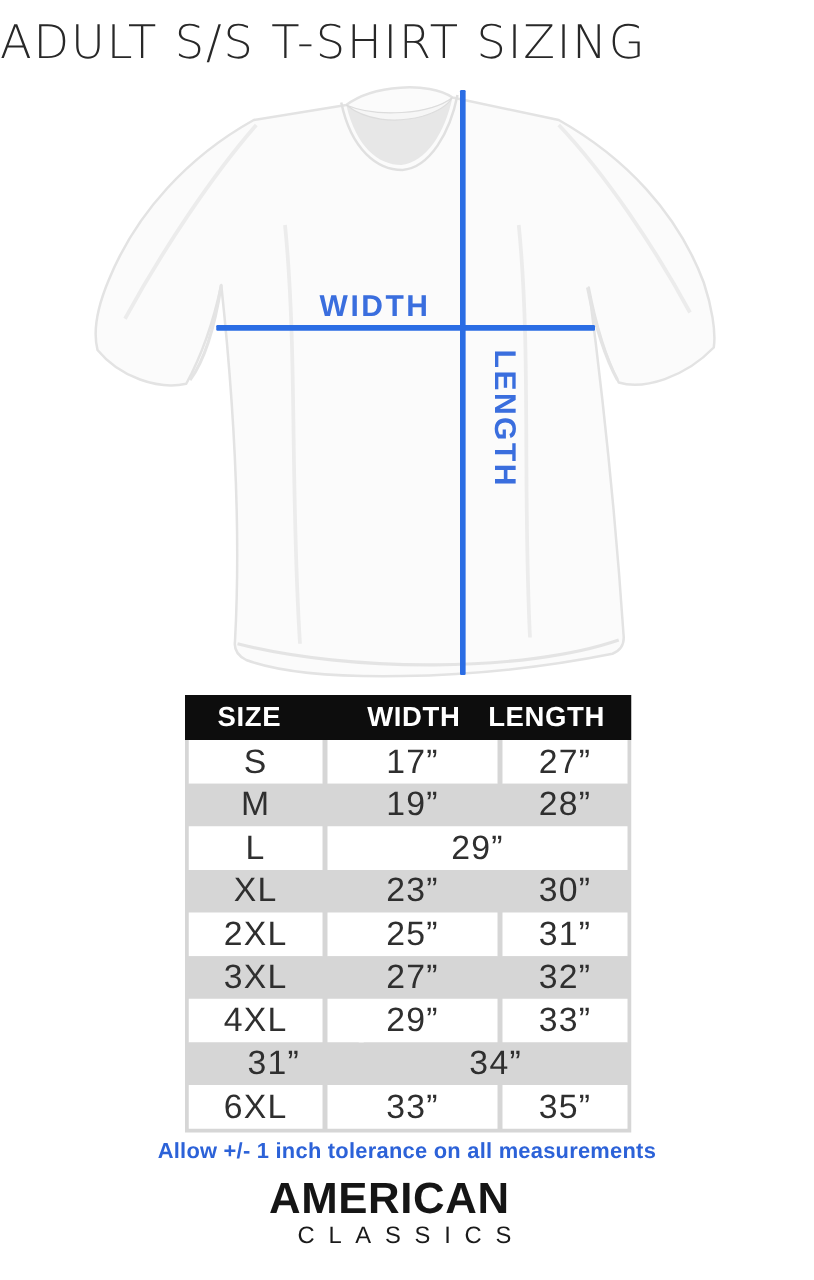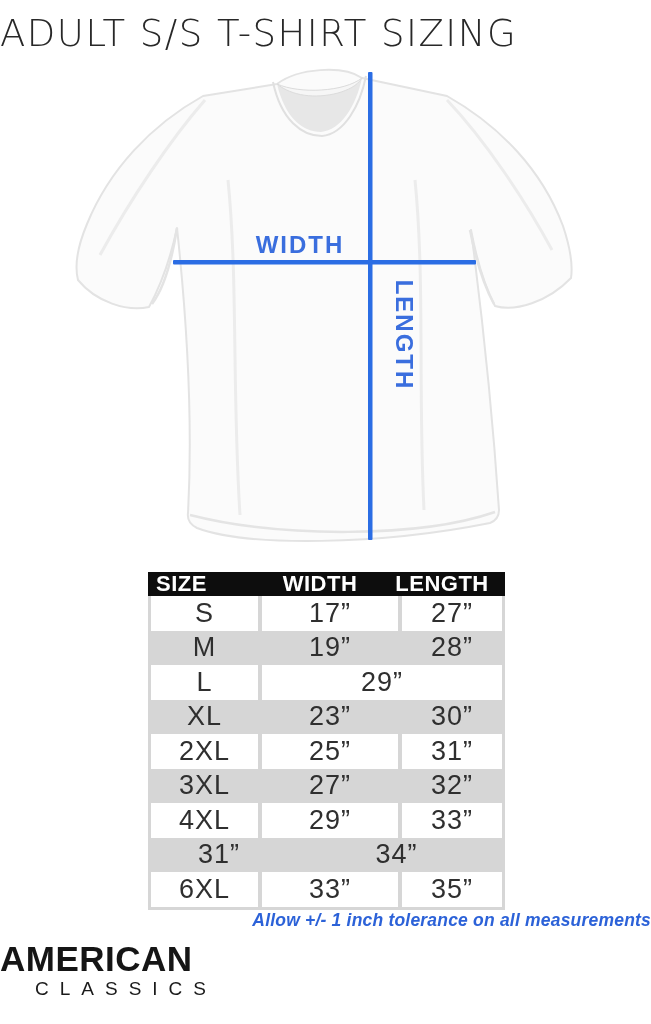--- a/index.html
+++ b/index.html
@@ -14,22 +14,22 @@
     text-align:left; font-size:37px; font-weight:300;
     letter-spacing:1.5px; color:#282828;
     font-family:"DejaVu Sans","Liberation Sans",sans-serif;
   }
   
   .figure { position:absolute; top:60px; left:0; width:651px; height:490px; }
   
   .size-table { position:absolute; top:556px; left:148px; width:357px; }
   .thead {
     display:flex; gap:4px; align-items:center; box-sizing:border-box;
-    height:24px; padding:0 3px; background:#0d0d0d;
-    color:#ffffff; font-weight:bold; font-size:22px; letter-spacing:0.5px;margin-top:16px;
+    height:36px; padding:0 21px; background:#0d0d0d;
+    color:#ffffff; font-weight:bold; font-size:22px; letter-spacing:0.5px;
   }
   .h0 { width:107px; text-align:left; padding-left:5px; box-sizing:border-box; }
   .h1 { width:116px; text-align:center; }
   .h2 { flex:1; text-align:center; }
   .tbody {
     background:#d6d6d6; padding:0 3px 3px 3px;
     display:flex; flex-direction:column;
   }
   .trow { display:flex; gap:4px; height:34.5px; }
   .tcell {
@@ -37,25 +37,25 @@
     font-size:27px; font-weight:300; color:#2f2f2f; letter-spacing:1px;
   }
   .trow:nth-child(odd)  .tcell { background:#ffffff; }
   .trow:nth-child(even) .tcell { background:#d6d6d6; }
   .tcell.c0 { width:107px; }
   .tcell.c1 { width:136px; }
   .tcell.c2 { flex:1; }
   
   .note {
     position:absolute; top:910px; left:0; width:651px;
-    text-align:right; font-size:17.5px; font-weight:bold;
-    color:#2c62d8; letter-spacing:0.2px;font-style:italic;
+    text-align:center; font-size:17.5px; font-weight:bold;
+    color:#2c62d8; letter-spacing:0.2px;
   }
   
-  .brand { position:absolute; top:941px; left:0; width:623px; }
+  .brand { position:absolute; top:941px; left:0; width:623px; text-align:center; }
   .brand-line1 {
     font-size:35px; font-weight:800; color:#151515;
     letter-spacing:0.5px; line-height:1.0;
   }
   .brand-line2 {
     font-size:19px; font-weight:400; color:#1a1a1a;
     letter-spacing:11px; text-indent:11px; line-height:1.1; margin-top:3px;padding-left:24px;
   }
   svg text.diagram-label {
     font-family:"Liberation Sans",sans-serif; font-weight:bold;

